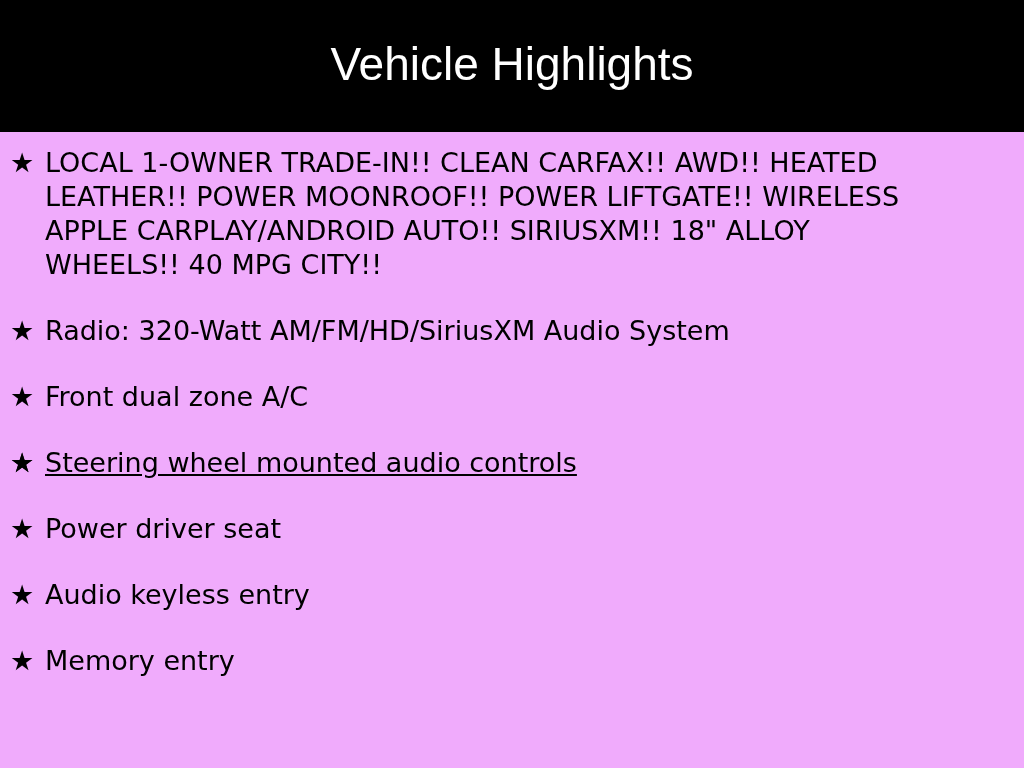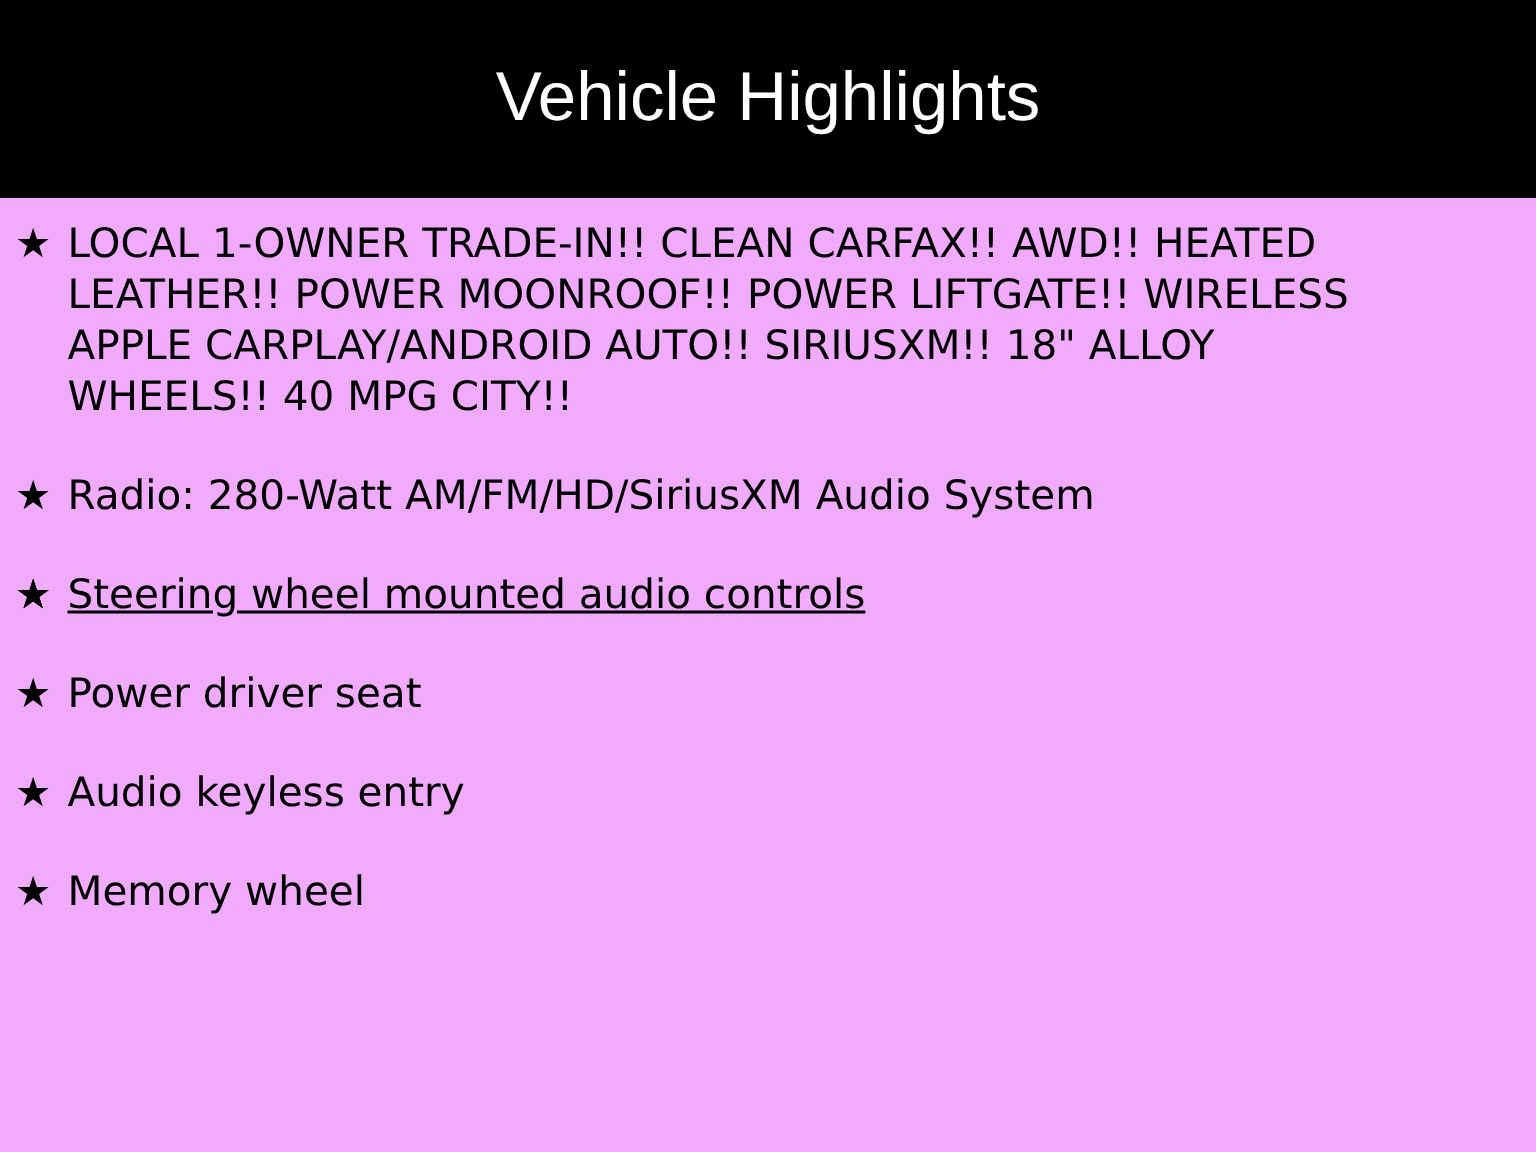--- a/index.html
+++ b/index.html
@@ -65,21 +65,21 @@
 </style>
 </head>
 <body style="background: rgb(255, 255, 255);">
 
 <div class="slide">
   <div class="slide-header" style="background: rgb(0, 0, 0);">
     <h1 class="slide-title" style="color: rgb(255, 255, 255);">Vehicle Highlights</h1>
   </div>
   <ul class="highlights-list">
       <li><span class="bullet-star" style="color: rgb(0, 0, 0);">★</span><span style="color: rgb(0, 0, 0); text-align: center;">LOCAL 1-OWNER TRADE-IN!! CLEAN CARFAX!! AWD!! HEATED LEATHER!! POWER MOONROOF!! POWER LIFTGATE!! WIRELESS APPLE CARPLAY/ANDROID AUTO!! SIRIUSXM!! 18" ALLOY WHEELS!! 40 MPG CITY!!</span></li>
-      <li><span class="bullet-star" style="color: rgb(0, 0, 0);">★</span><span style="color: rgb(0, 0, 0);">Radio: 280-Watt AM/FM/HD/SiriusXM Audio System</span></li>
-      <li><span class="bullet-star" style="color: rgb(0, 0, 0);">★</span></li>
+      <li><span class="bullet-star" style="color: rgb(0, 0, 0);">★</span><span style="color: rgb(0, 0, 0);">Radio: 320-Watt AM/FM/HD/SiriusXM Audio System</span></li>
+      <li><span class="bullet-star" style="color: rgb(0, 0, 0);">★</span><span style="color: rgb(0, 0, 0);">Front dual zone A/C</span></li>
       <li><span class="bullet-star" style="color: rgb(0, 0, 0);">★</span></li>
       <li><span class="bullet-star" style="color: rgb(0, 0, 0);">★</span><span style="color: rgb(0, 0, 0); text-decoration: underline;">Steering wheel mounted audio controls</span></li>
       <li><span class="bullet-star" style="color: rgb(0, 0, 0);">★</span><span style="color: rgb(0, 0, 0);">Power driver seat</span></li>
       <li><span class="bullet-star" style="color: rgb(0, 0, 0);">★</span><span style="color: rgb(0, 0, 0);">Audio keyless entry</span></li>
-      <li><span class="bullet-star" style="color: rgb(0, 0, 0);">★</span><span style="color: rgb(0, 0, 0);">Memory wheel</span></li>
+      <li><span class="bullet-star" style="color: rgb(0, 0, 0);">★</span><span style="color: rgb(0, 0, 0);">Memory entry</span></li>
     </ul>
 </div>
 
 </body></html>

